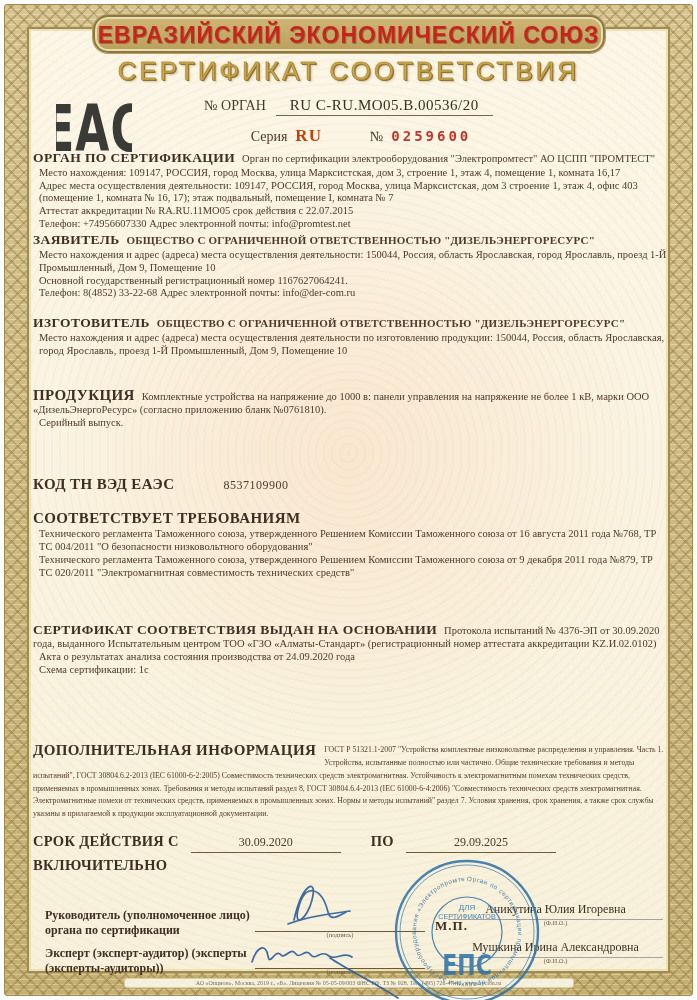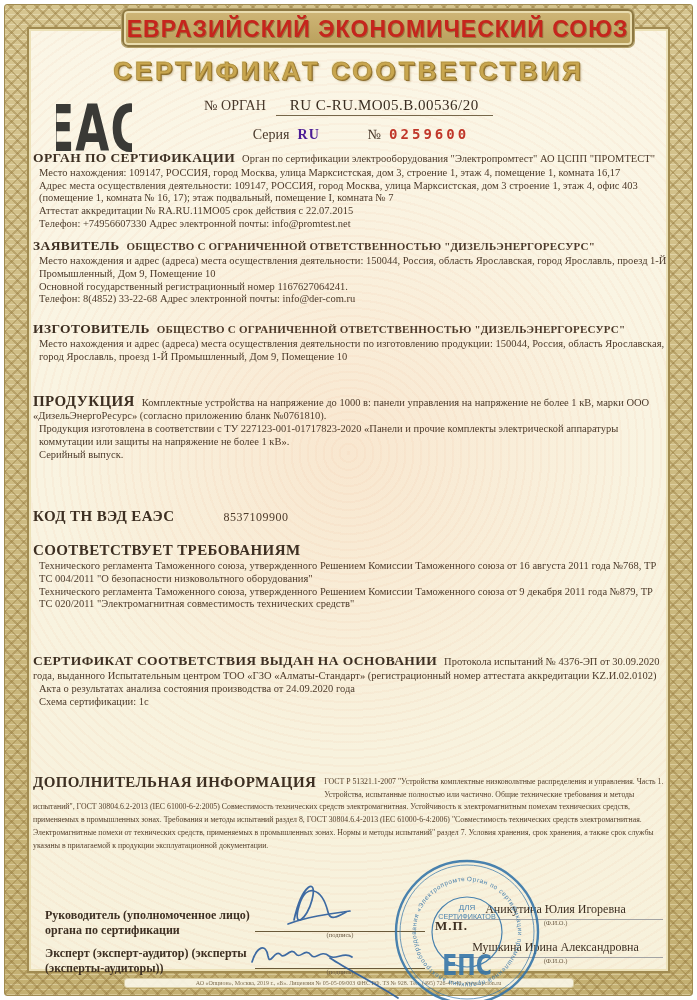--- a/index.html
+++ b/index.html
@@ -12,55 +12,55 @@
       repeating-linear-gradient(-45deg, rgba(146,118,58,0.38) 0 2px, transparent 2px 9px),
       repeating-linear-gradient(0deg, rgba(255,252,235,0.30) 0 1px, transparent 1px 5px),
       linear-gradient(#d6c590,#c4b072);}
   .inner-sheet{position:absolute;inset:27px;border:2px solid #a18b51;
     box-shadow:inset 0 0 0 2px #ece1b8;
     background:
       radial-gradient(ellipse 62% 42% at 50% 45%, rgba(246,180,138,0.20), rgba(246,180,138,0.05) 58%, transparent 75%),
       repeating-radial-gradient(circle at 50% 45%, rgba(230,148,108,0.06) 0 2px, transparent 2px 8px),
       linear-gradient(#fbf6e6,#f7f1db);}
   
-  .banner{position:absolute;top:9px;left:50%;transform:translateX(-50%);
+  .banner{position:absolute;top:15px;left:50%;transform:translateX(-50%);
     width:508px;height:34px;display:flex;align-items:center;justify-content:center;
-    background:linear-gradient(#cfb677,#b9a05c);border:2px solid #8d7842;border-radius:6px;
-    box-shadow:inset 0 0 0 2px #e9dcae, 0 0 0 1px #b4a06a;z-index:5;margin-left:29px;}
+    background:linear-gradient(#cfb677,#b9a05c);border:2px solid #8d7842;border-radius:15px;
+    box-shadow:inset 0 0 0 2px #e9dcae, 0 0 0 1px #b4a06a;z-index:5;}
   .banner .txt{font-family:"Liberation Sans",sans-serif;font-weight:bold;font-size:23px;
     letter-spacing:1px;color:#c5251d;transform:scaleY(1.08);
     text-shadow:1px 1px 0 rgba(110,60,20,0.45);white-space:nowrap;}
   
   .eac{position:absolute;top:70px;left:56px;z-index:2;}
   
   .doc-title{position:absolute;top:56px;left:0;right:0;text-align:center;z-index:2;
-    font-family:"Liberation Sans",sans-serif;font-weight:bold;font-size:26px;letter-spacing:3px;
+    font-family:"Liberation Sans",sans-serif;font-weight:normal;font-size:26px;letter-spacing:3px;
     color:#c8a64f;-webkit-text-stroke:0.6px #a07f33;
     text-shadow:1px 1px 0 #8a6d2f,-1px -1px 0 #ecdfae,2px 2px 2px rgba(140,110,50,.35);}
   .num-row{position:absolute;top:97px;left:0;right:0;display:flex;justify-content:center;
     align-items:baseline;gap:10px;z-index:2;color:#4a392b;}
   .num-label{font-size:14px;}
   .num-value{font-size:15px;letter-spacing:0.5px;border-bottom:1px solid #77674a;
     padding:0 14px 1px;color:#3a2d21;}
   .series-row{position:absolute;top:126px;left:0;right:0;display:flex;justify-content:center;
     align-items:baseline;z-index:2;color:#4a392b;padding-left:25px;}
   .series-label{font-size:14px;margin-right:8px;}
-  .series-value{font-size:14px;font-weight:bold;color:#4c1d95;letter-spacing:1px;margin-right:48px;}
+  .series-value{font-size:17px;font-weight:bold;color:#c2410c;letter-spacing:1px;margin-right:48px;}
   .blank-no-label{font-size:14px;margin-right:8px;}
   .blank-no-value{font-family:"DejaVu Sans Mono",monospace;font-size:14px;font-weight:bold;
     color:#c0372a;letter-spacing:3px;}
   
   .content{position:absolute;top:150px;left:33px;width:634px;z-index:2;
     color:#4c3a2a;font-size:10.5px;line-height:1.23;}
   .sec{text-align:left;}
   .h{font-weight:bold;font-size:13.5px;letter-spacing:0.4px;color:#3d2f22;margin-right:7px;}
   .h-big{font-size:15px;}
   .intro-caps{font-size:11px;font-weight:bold;letter-spacing:0.2px;}
   .ln{display:block;padding-left:6px;}
-  .m-applicant{margin-top:7px;} .m-manufacturer{margin-top:15px;} .m-product{margin-top:28px;}
+  .m-applicant{margin-top:1px;} .m-manufacturer{margin-top:15px;} .m-product{margin-top:28px;}
   .m-tnved{margin-top:45px;} .m-req{margin-top:16px;} .m-basis{margin-top:42px;}
   .m-add{margin-top:66px;} .m-val{margin-top:13px;}
   .tnved-value{font-size:12px;margin-left:42px;letter-spacing:0.5px;}
   .add-head{float:left;font-weight:bold;font-size:15px;letter-spacing:0.4px;color:#3d2f22;
     margin-right:8px;line-height:1.05;}
   .add-text{font-size:7.8px;line-height:1.27;text-align:justify;color:#55402c;}
   .validity{margin-top:13px;}
   .val-row{display:flex;align-items:baseline;}
   .val-h{font-weight:bold;font-size:14.5px;letter-spacing:0.3px;color:#3d2f22;white-space:nowrap;}
   .val-date{font-size:12px;text-align:center;border-bottom:1px solid #6a5a3a;
@@ -135,21 +135,20 @@
       <span class="ln">Телефон: 8(4852) 33-22-68 Адрес электронной почты: info@der-com.ru</span>
     </div>
 
     <div class="sec m-manufacturer">
       <span class="h">ИЗГОТОВИТЕЛЬ</span><span class="intro-caps">ОБЩЕСТВО С ОГРАНИЧЕННОЙ ОТВЕТСТВЕННОСТЬЮ "ДИЗЕЛЬЭНЕРГОРЕСУРС"</span>
       <span class="ln">Место нахождения и адрес (адреса) места осуществления деятельности по изготовлению продукции: 150044, Россия, область Ярославская, город Ярославль, проезд 1-Й Промышленный, Дом 9, Помещение 10</span>
     </div>
 
     <div class="sec m-product">
       <span class="h h-big">ПРОДУКЦИЯ</span><span>Комплектные устройства на напряжение до 1000 в: панели управления на напряжение не более 1 кВ, марки ООО «ДизельЭнергоРесурс» (согласно приложению бланк №0761810).</span>
-      <span class="ln">Продукция изготовлена в соответствии с ТУ 227123-001-01717823-2020 «Панели и прочие комплекты электрической аппаратуры коммутации  или защиты на напряжение не более 1 кВ».</span>
       <span class="ln">Серийный выпуск.</span>
     </div>
 
     <div class="sec m-tnved">
       <span class="h h-big">КОД ТН ВЭД ЕАЭС</span><span class="tnved-value">8537109900</span>
     </div>
 
     <div class="sec m-req">
       <span class="h h-big" style="display:block">СООТВЕТСТВУЕТ ТРЕБОВАНИЯМ</span>
       <span class="ln">Технического регламента Таможенного союза, утвержденного Решением Комиссии Таможенного союза от 16 августа  2011 года №768, ТР ТС 004/2011 "О безопасности низковольтного оборудования"</span>
@@ -161,20 +160,29 @@
       <span class="ln">Акта о результатах анализа состояния производства от 24.09.2020 года</span>
       <span class="ln">Схема сертификации: 1с</span>
     </div>
 
     <div class="sec m-add">
       <span class="add-head">ДОПОЛНИТЕЛЬНАЯ ИНФОРМАЦИЯ</span>
       <span class="add-text">ГОСТ Р 51321.1-2007 "Устройства комплектные низковольтные распределения и управления. Часть 1. Устройства, испытанные полностью или частично. Общие технические требования и методы испытаний", ГОСТ 30804.6.2-2013 (IEC 61000-6-2:2005) Совместимость технических средств электромагнитная. Устойчивость к электромагнитным помехам технических средств, применяемых в промышленных зонах. Требования и методы испытаний раздел 8, ГОСТ 30804.6.4-2013 (IEC 61000-6-4:2006) "Совместимость технических средств электромагнитная. Электромагнитные помехи от технических средств, применяемых в промышленных зонах. Нормы и методы испытаний" раздел 7. Условия хранения, срок хранения, а также срок службы указаны в прилагаемой к продукции эксплуатационной документации.</span>
       <div style="clear:both"></div>
     </div>
 
+    <div class="sec validity m-val">
+      <div class="val-row">
+        <span class="val-h">СРОК ДЕЙСТВИЯ С</span>
+        <span class="val-date">30.09.2020</span>
+        <span class="val-h val-po">ПО</span>
+        <span class="val-date">29.09.2025</span>
+      </div>
+      <div class="val-h val-incl">ВКЛЮЧИТЕЛЬНО</div>
+    </div>
   </div>
 
   <div class="sigblock">
     <div class="sig-label lab1">Руководитель (уполномоченное лицо) органа по сертификации</div>
     <div class="sig-line line1">
       <span class="cap">(подпись)</span>
     </div>
     <div class="name-box name1">
       <span>Аникутина Юлия Игоревна</span>
       <span class="cap">(Ф.И.О.)</span>

